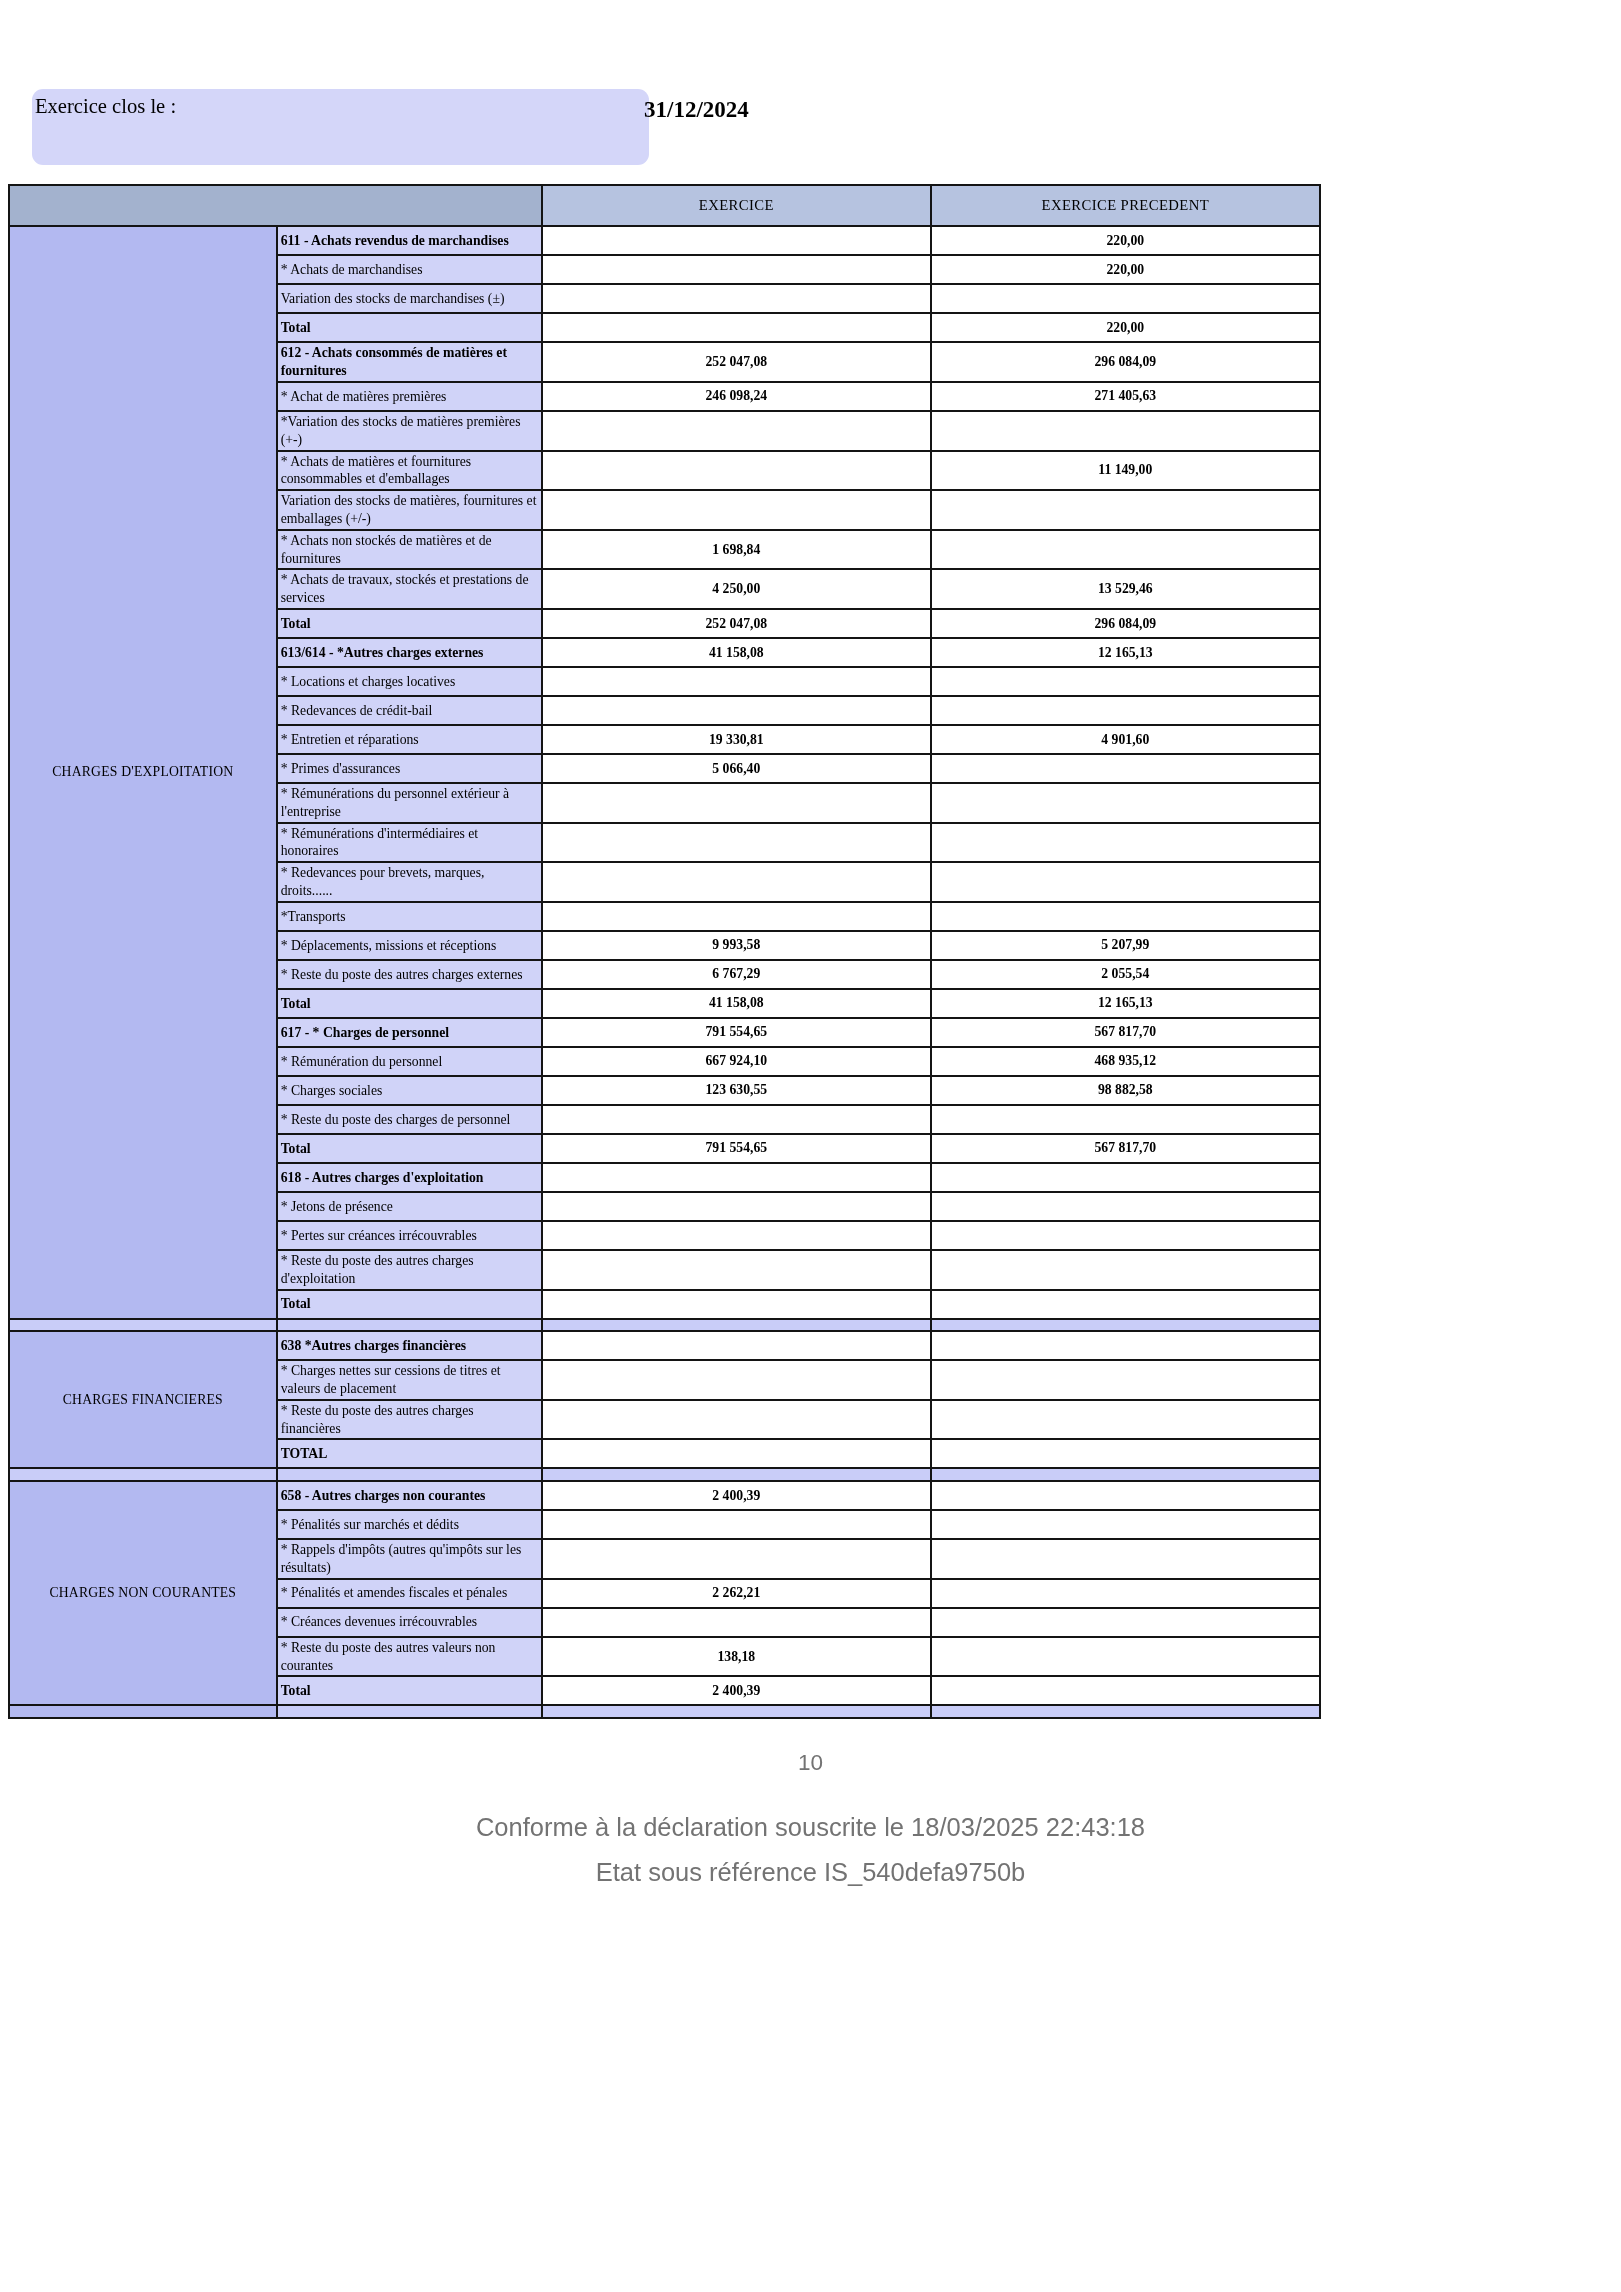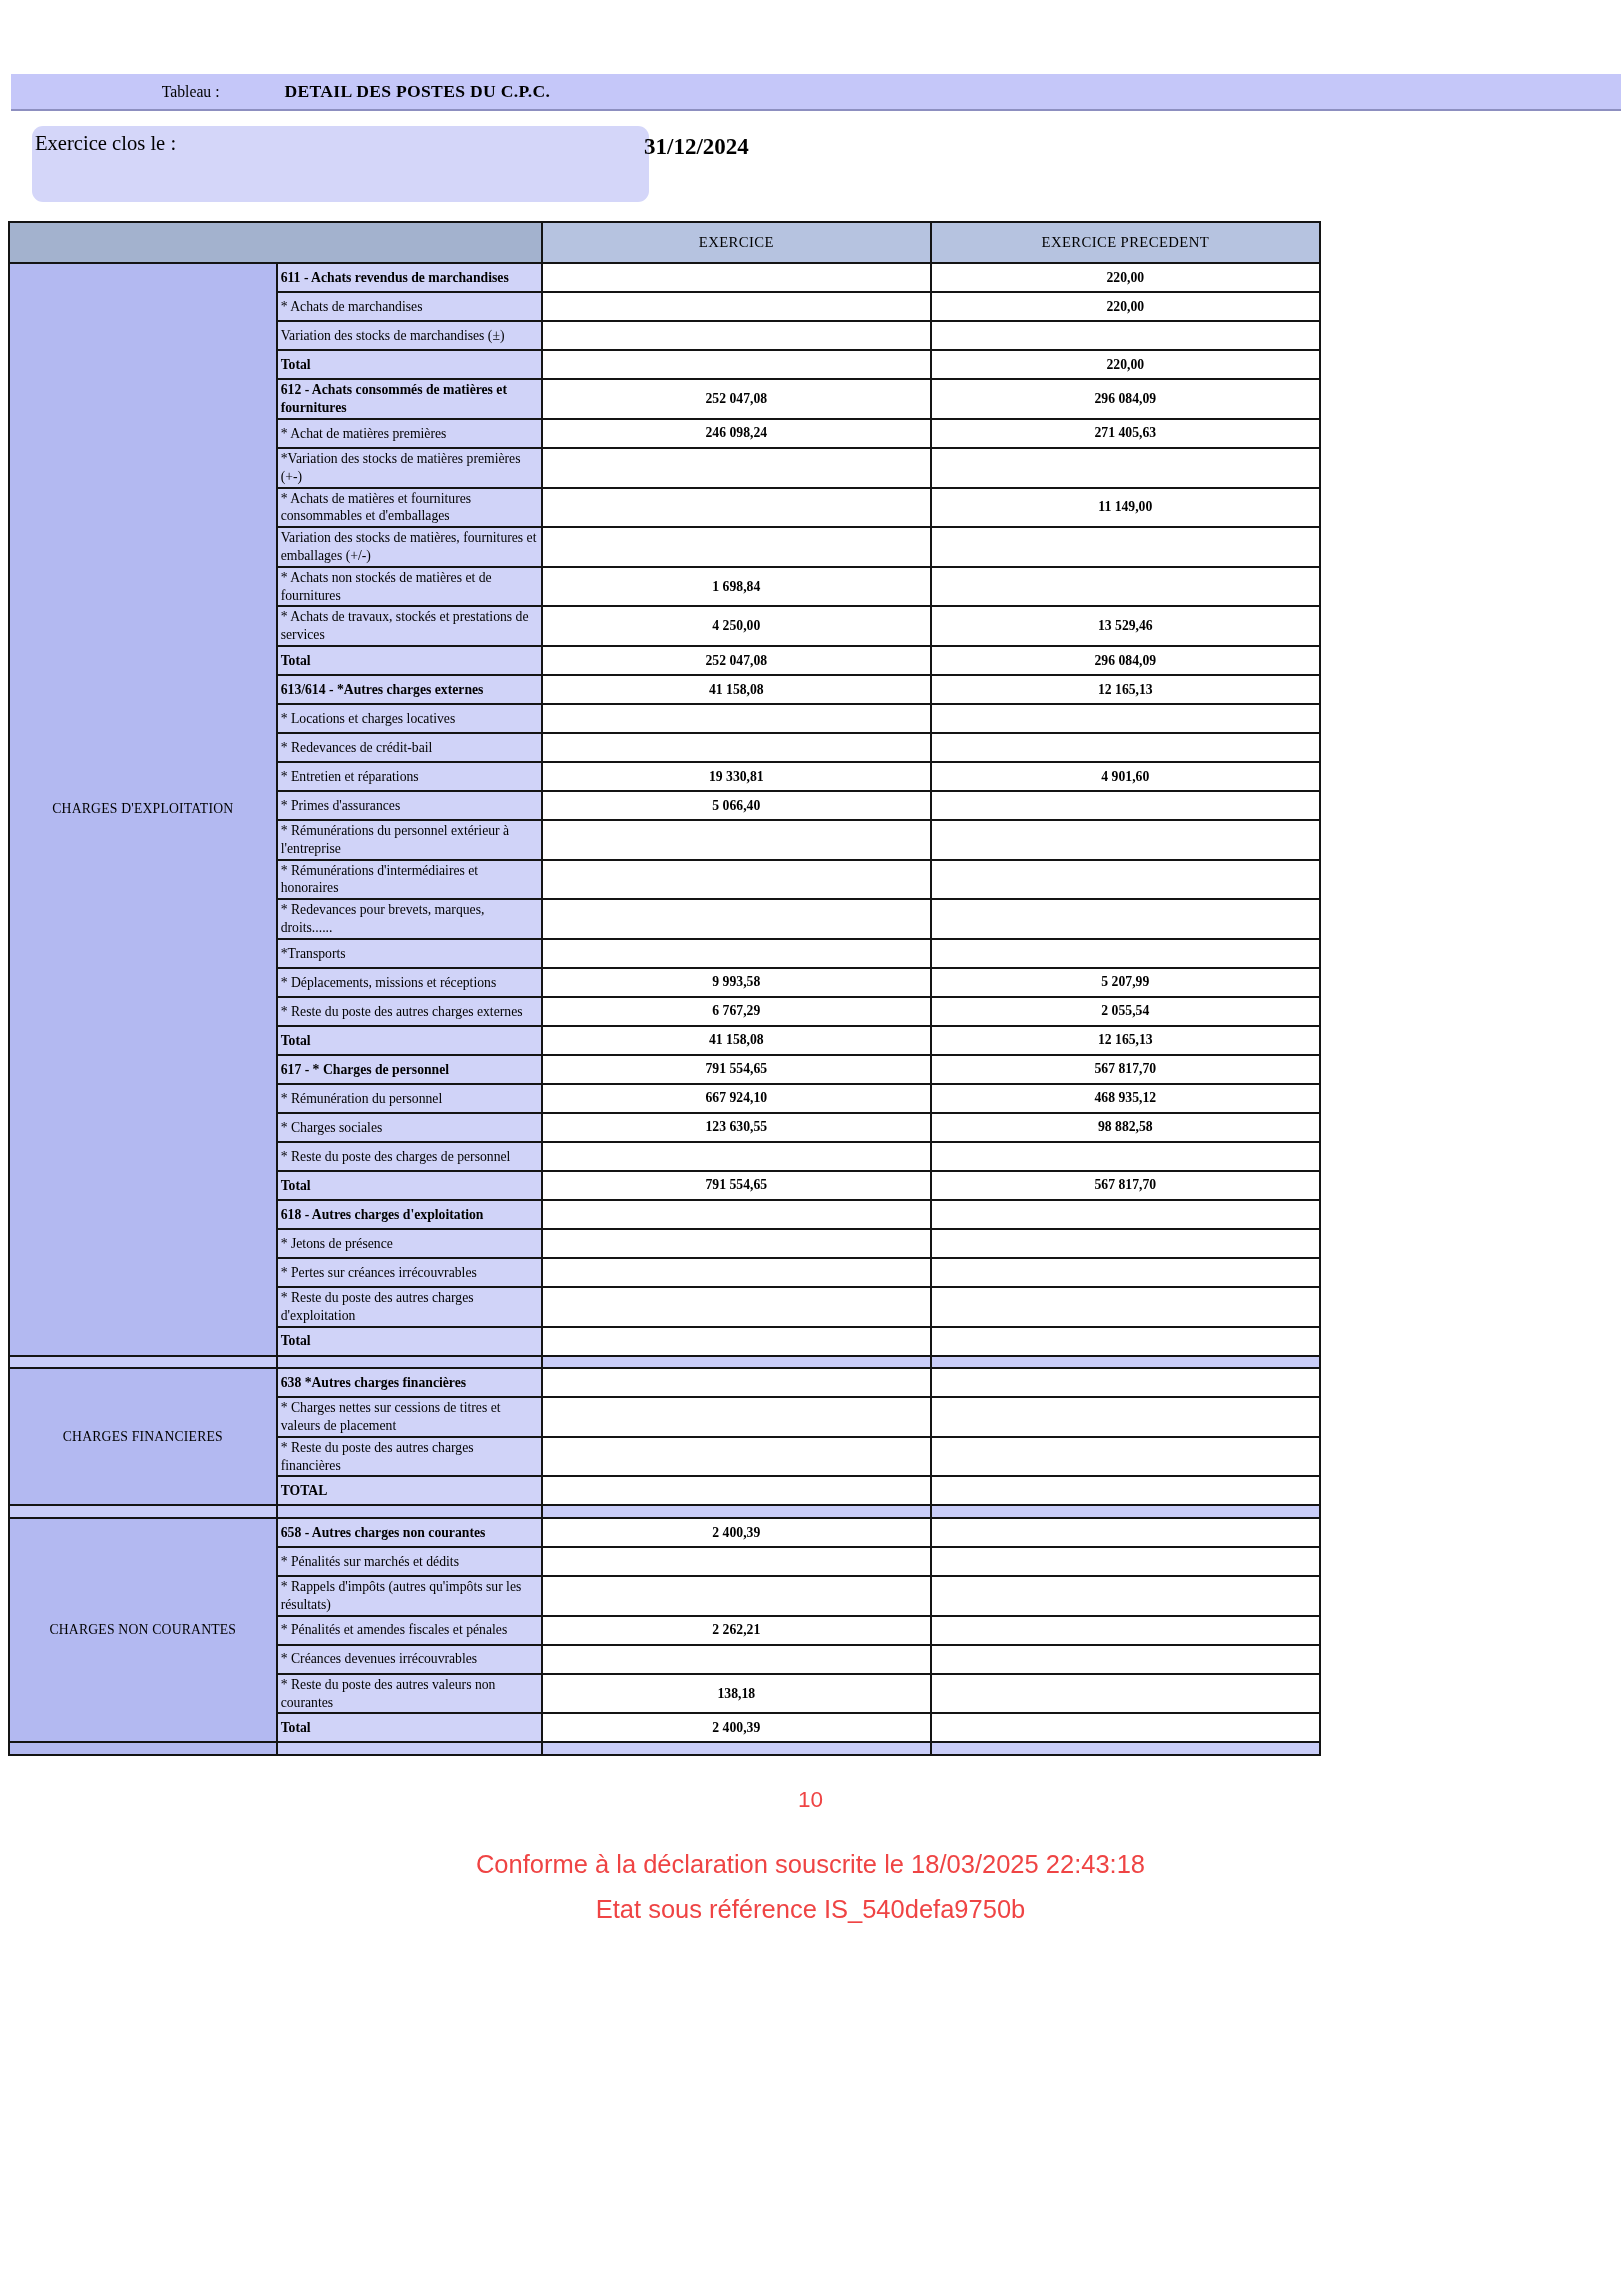--- a/index.html
+++ b/index.html
@@ -48,34 +48,30 @@
     background:#ffffff;text-align:center;vertical-align:middle;
     font-size:13.7px;font-weight:bold;
   }
   .group-start td{border-top:2.9px solid #141414;}
   .spacer-row td{
     height:12.7px;background:#c9cdf8;padding:0;
     border-top:2px solid #141414;border-bottom:2.9px solid #141414;
   }
   .spacer-row.last-spacer td.first{background:#b3b9f1;}
   
-  .footer{text-align:center;font-family:"Liberation Sans",sans-serif;color:#ef4444;}
+  .footer{text-align:center;font-family:"Liberation Sans",sans-serif;color:#737373;}
   .page-number{margin-top:31px;font-size:22.5px;}
   .footer-line1{margin-top:37px;font-size:25.5px;}
   .footer-line2{margin-top:15.7px;font-size:25.5px;}
 </style>
 </head>
 <body>
 
 <div class="page">
 
-  <div class="title-bar">
-    <span class="tableau-label">Tableau :</span>
-    <span class="doc-title">DETAIL DES POSTES DU C.P.C.</span>
-  </div>
 
   <div class="exercice-section">
     <div class="exercice-box">
       <span class="exercice-label">Exercice clos le :</span>
     </div>
     <span class="exercice-date">31/12/2024</span>
   </div>
 
   <table class="cpc-table">
     <colgroup>

